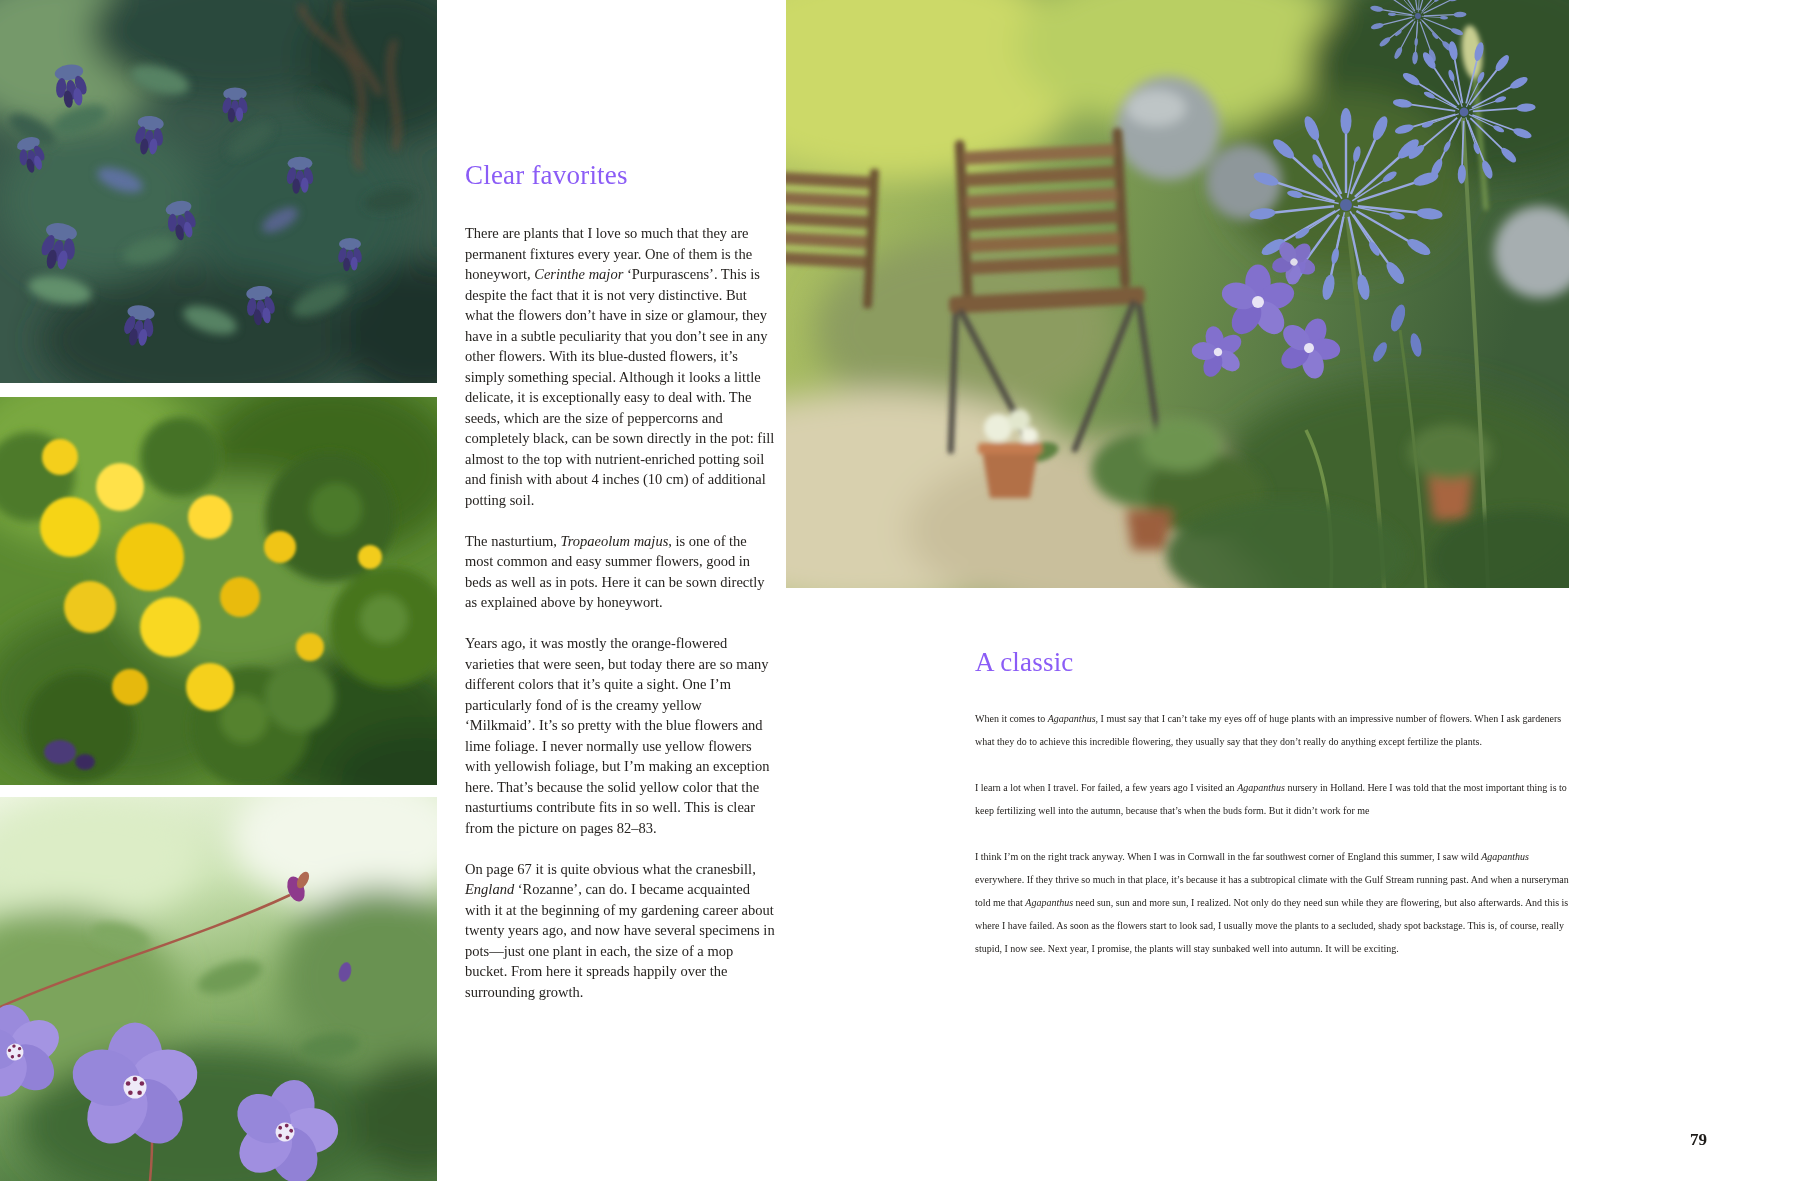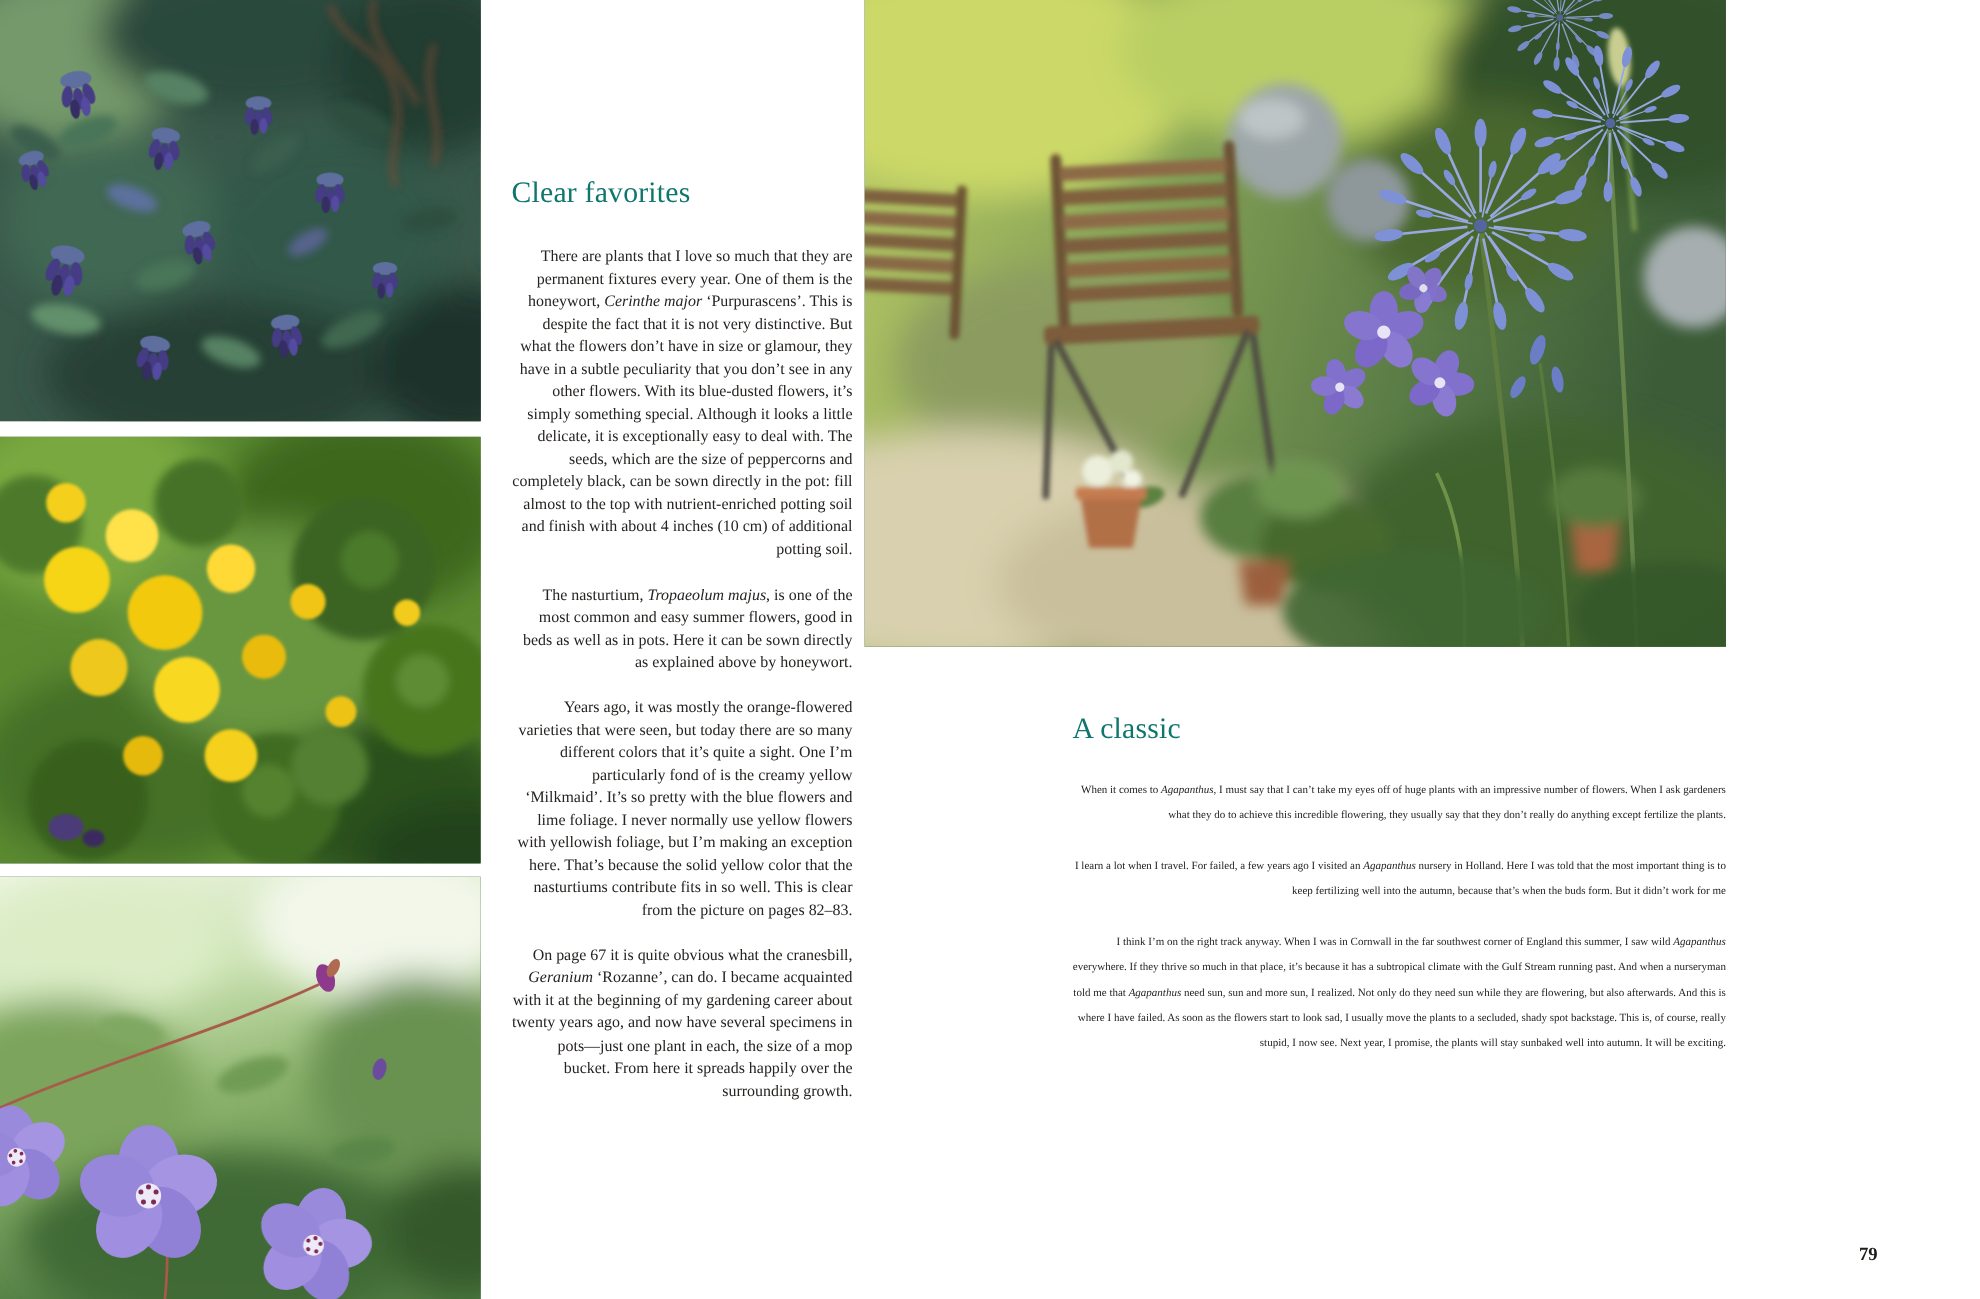--- a/index.html
+++ b/index.html
@@ -5,28 +5,28 @@
   html,body{margin:0;padding:0;background:#ffffff;}
   body{width:1800px;height:1181px;position:relative;overflow:hidden;
        font-family:"Liberation Serif", "DejaVu Serif", serif;color:#2a2723;}
   .photo{position:absolute;overflow:hidden;background:#486b45;}
   .photo svg{display:block;}
   #photo-honeywort{left:0;top:0;width:437px;height:383px;}
   #photo-nasturtium{left:0;top:397px;width:437px;height:388px;}
   #photo-geranium{left:0;top:797px;width:437px;height:384px;}
   #photo-garden{left:786px;top:0;width:783px;height:588px;}
   .article{position:absolute;}
-  .article h2{font-weight:400;font-size:27px;line-height:30px;margin:0;color:#0f766e;letter-spacing:.2px;}
+  .article h2{font-weight:400;font-size:27px;line-height:30px;margin:0;color:#8b5cf6;letter-spacing:.2px;}
   #left-article{left:465px;top:160px;width:310px;}
   #left-article h2{margin-bottom:33px;}
   #left-article .para{font-size:14.5px;line-height:20.5px;margin:0 0 20.5px 0;}
   #right-article{left:975px;top:628px;width:594px;}
   #right-article h2{margin-bottom:30px;margin-top:19px;}
   #right-article .para{font-size:10px;line-height:23px;margin:0 0 23px 0;}
-  .para{text-align:right;color:#262320;}
+  .para{text-align:left;color:#262320;}
   .para em{font-style:italic;}
   #page-number{position:absolute;left:1690px;top:1130px;font-size:17px;font-weight:700;color:#1d1b18;}
 </style>
 </head>
 <body>
 
 <div class="spread">
 
   <div class="photo" id="photo-honeywort">
     <svg width="437" height="383" viewBox="0 0 437 383">
@@ -201,21 +201,21 @@
       <use href="#vfl" transform="translate(15,255) scale(0.85) rotate(-10)"></use>
     </svg>
   </div>
 
   <div class="article" id="left-article">
     <h2>Clear favorites</h2>
     <div>
         <p class="para"><span>There are plants that I love so much that they are permanent fixtures every year. One of them is the honeywort, </span><em>Cerinthe major</em><span> ‘Purpurascens’. This is despite the fact that it is not very distinctive. But what the flowers don’t have in size or glamour, they have in a subtle peculiarity that you don’t see in any other flowers. With its blue-dusted flowers, it’s simply something special. Although it looks a little delicate, it is exceptionally easy to deal with. The seeds, which are the size of peppercorns and completely black, can be sown directly in the pot: fill almost to the top with nutrient-enriched potting soil and finish with about 4 inches (10 cm) of additional potting soil.</span></p>
         <p class="para"><span>The nasturtium, </span><em>Tropaeolum majus</em><span>, is one of the most common and easy summer flowers, good in beds as well as in pots. Here it can be sown directly as explained above by honeywort.</span></p>
         <p class="para"><span>Years ago, it was mostly the orange-flowered varieties that were seen, but today there are so many different colors that it’s quite a sight. One I’m particularly fond of is the creamy yellow ‘Milkmaid’. It’s so pretty with the blue flowers and lime foliage. I never normally use yellow flowers with yellowish foliage, but I’m making an exception here. That’s because the solid yellow color that the nasturtiums contribute fits in so well. This is clear from the picture on pages 82–83.</span></p>
-        <p class="para"><span>On page 67 it is quite obvious what the cranesbill, </span><em>Geranium</em><span> ‘Rozanne’, can do. I became acquainted with it at the beginning of my gardening career about twenty years ago, and now have several specimens in pots—just one plant in each, the size of a mop bucket. From here it spreads happily over the surrounding growth.</span></p>
+        <p class="para"><span>On page 67 it is quite obvious what the cranesbill, </span><em>England</em><span> ‘Rozanne’, can do. I became acquainted with it at the beginning of my gardening career about twenty years ago, and now have several specimens in pots—just one plant in each, the size of a mop bucket. From here it spreads happily over the surrounding growth.</span></p>
       </div>
   </div>
 
   <div class="photo" id="photo-garden">
     <svg width="783" height="588" viewBox="0 0 783 588">
       <defs>
         <filter id="f12" x="-50%" y="-50%" width="200%" height="200%">
             <feGaussianBlur stdDeviation="16"></feGaussianBlur>
           </filter>
         <filter id="f6" x="-50%" y="-50%" width="200%" height="200%">

